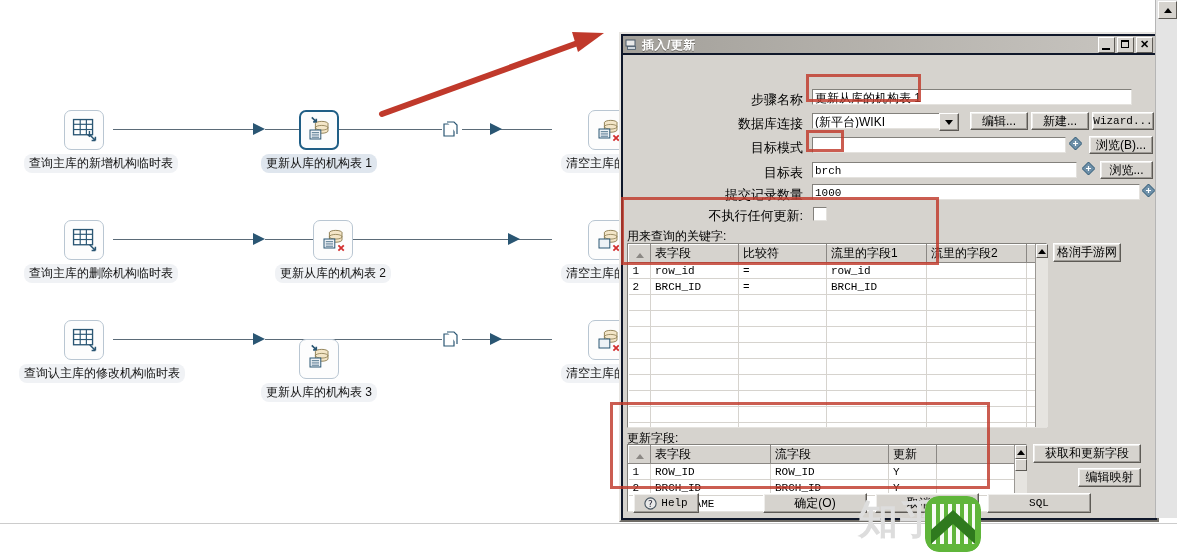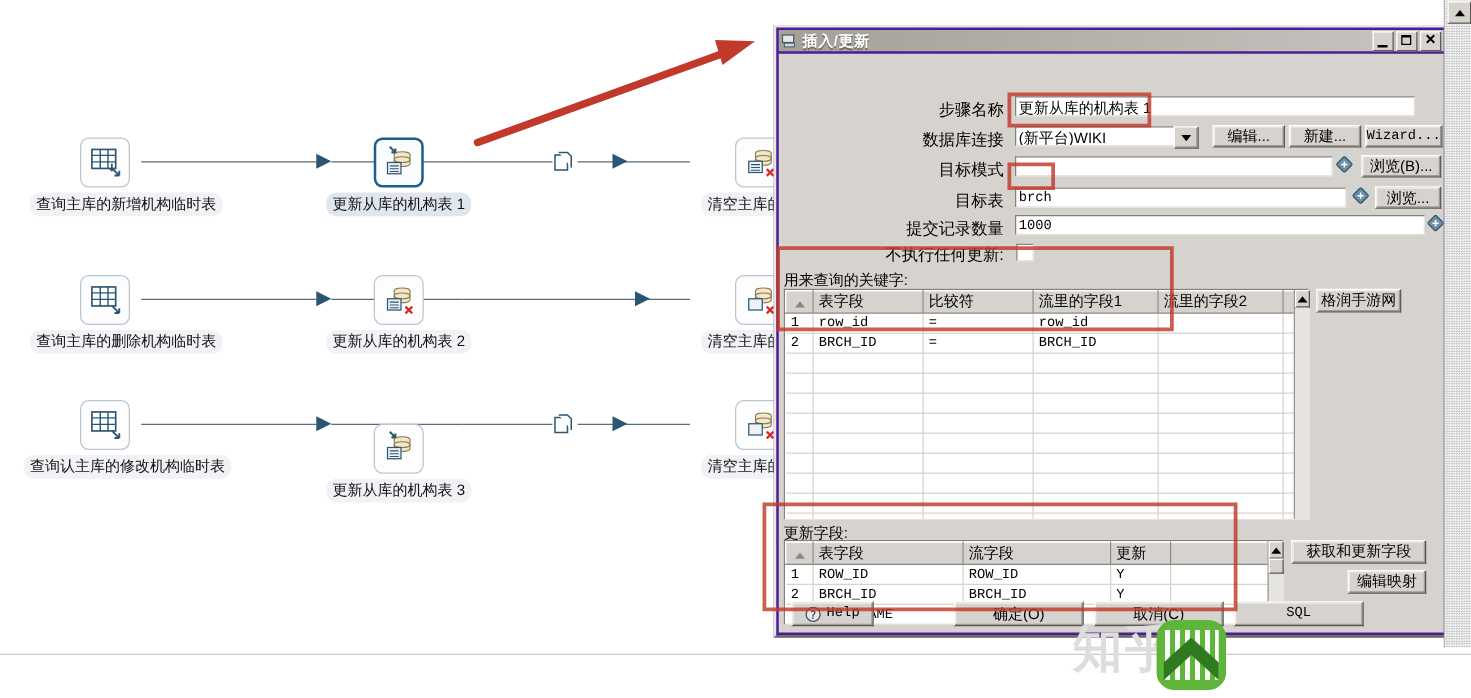--- a/index.html
+++ b/index.html
@@ -28,22 +28,22 @@
   .arrowhead{
     position:absolute;width:0;height:0;
     border-top:6px solid transparent;border-bottom:6px solid transparent;
     border-left:12px solid #2a5673;
   }
   .copyico{position:absolute;width:16px;height:16px;}
   .redarrow{position:absolute;left:0;top:0;pointer-events:none;}
 
   
   #dialog{
-    position:absolute;left:619px;top:20px;width:540px;height:490px;
-    background:#4c1d95;border:2px solid #e8e6e2;
+    position:absolute;left:619px;top:32px;width:540px;height:490px;
+    background:#0f172a;border:2px solid #e8e6e2;
     border-right-color:#6f6c66;border-bottom-color:#6f6c66;
     box-sizing:border-box;
     font-family:"Liberation Sans","DejaVu Sans",sans-serif;
   }
   #titlebar{
     height:17px;margin:2px 2px 0 2px;
     background:linear-gradient(to right,#a3a09a,#c9c6c1);
     display:flex;align-items:center;padding:0 2px;
   }
   #titlebar .tb-ico{width:13px;height:12px;margin-right:4px;flex:none;}
@@ -252,21 +252,21 @@
           <line x1="9" y1="14" x2="29" y2="14" stroke="#2a5673" stroke-width="1.2"></line>
           <line x1="16" y1="9" x2="16" y2="25" stroke="#2a5673" stroke-width="1.2"></line>
           <line x1="22.5" y1="9" x2="22.5" y2="25" stroke="#2a5673" stroke-width="1.2"></line>
           <line x1="9" y1="19.5" x2="29" y2="19.5" stroke="#2a5673" stroke-width="1.2"></line>
           <path d="M26 25 l6 6 m0 0 v-4 m0 4 h-4" stroke="#2a5673" stroke-width="1.6" fill="none"></path>
         </svg>
       </div>
       <div class="lbl">查询主库的删除机构临时表</div>
     </div>
 
-    <div class="step" style="left:287px;top:220px;width:124px;margin-left:-30px;">
+    <div class="step" style="left:301px;top:220px;width:124px;margin-left:-30px;">
       <div class="ico">
         <svg viewBox="0 0 40 40" width="36" height="36">
           <ellipse cx="23" cy="13" rx="7" ry="2.6" fill="#f4e6c8" stroke="#8a7a4f" stroke-width="1"></ellipse>
           <path d="M16 13 v8 a7 2.6 0 0 0 14 0 v-8" fill="#f4e6c8" stroke="#8a7a4f" stroke-width="1"></path>
           <ellipse cx="23" cy="17.5" rx="7" ry="2.6" fill="none" stroke="#8a7a4f" stroke-width=".9"></ellipse>
           <rect x="10" y="20" width="12" height="10" fill="#eef2f6" stroke="#2a5673" stroke-width="1.1"></rect>
           <line x1="12" y1="23" x2="20" y2="23" stroke="#2a5673" stroke-width=".9"></line>
           <line x1="12" y1="25.5" x2="20" y2="25.5" stroke="#2a5673" stroke-width=".9"></line>
           <line x1="12" y1="28" x2="20" y2="28" stroke="#2a5673" stroke-width=".9"></line>
           <path d="M26 27 l6 6 M32 27 l-6 6" stroke="#d32f2f" stroke-width="2" fill="none"></path>

